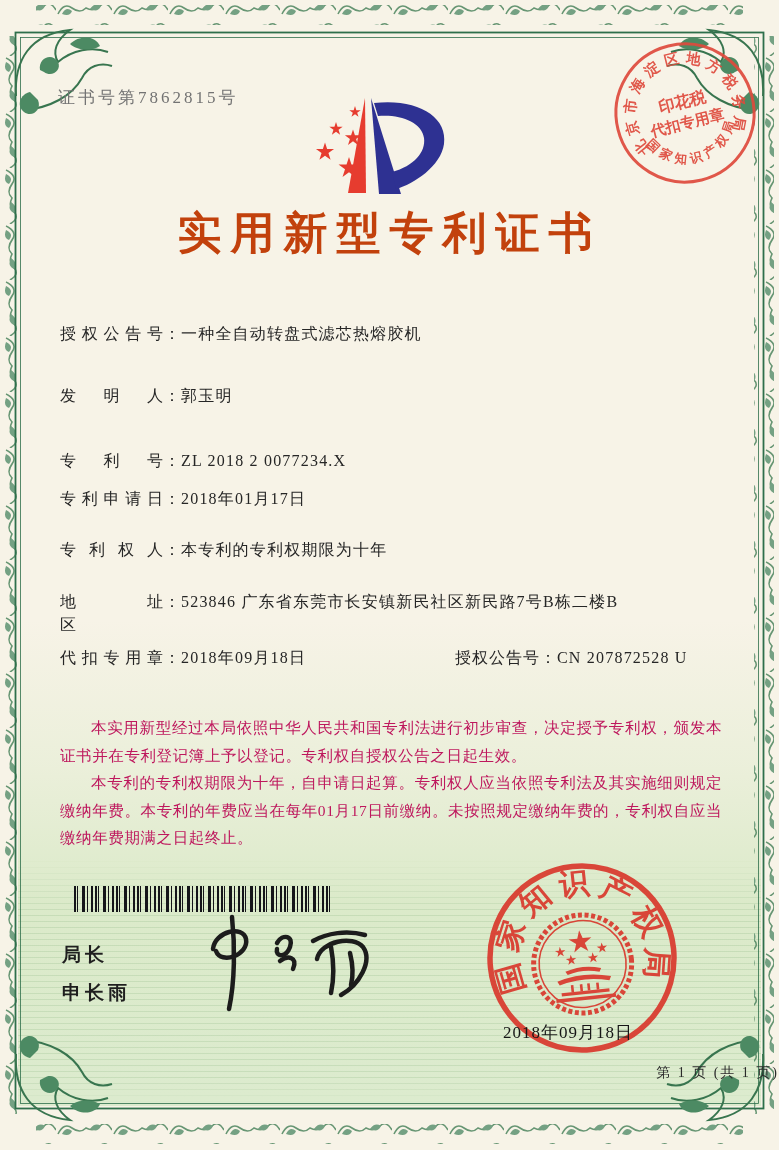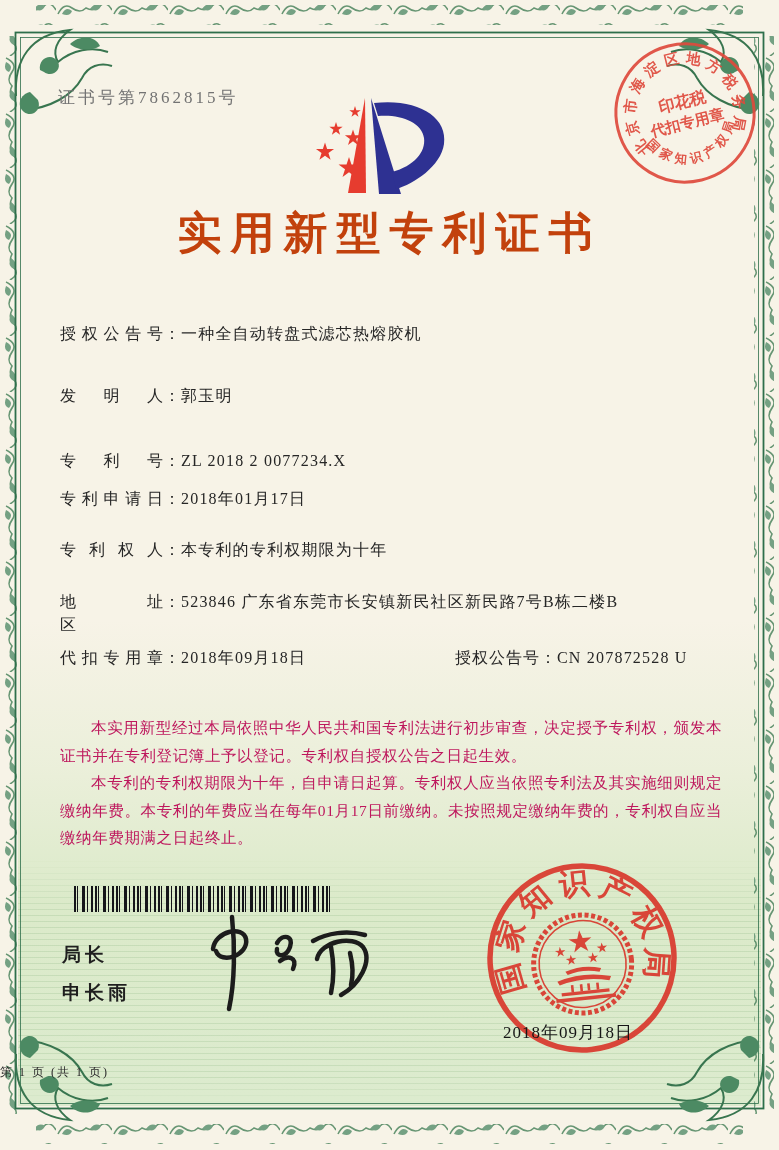--- a/index.html
+++ b/index.html
@@ -34,21 +34,21 @@
      background:repeating-linear-gradient(90deg,#15151a 0 2px,transparent 2px 3px,#15151a 3px 4px,
         transparent 4px 8px,#15151a 8px 11px,transparent 11px 13px,#15151a 13px 14px,transparent 14px 17px,
         #15151a 17px 19px,transparent 19px 21px);}
 
   .officer{left:62px;font-family:"Liberation Sans",sans-serif;font-weight:600;
            font-size:19px;letter-spacing:4px;color:#1f1f1f;}
   .ot{top:942px;} .on{top:980px;}
 
   .sealdate{left:458px;top:1021px;width:220px;text-align:center;font-size:17px;
             letter-spacing:1px;color:#161616;}
-  .footer{left:0;right:0;top:1064px;text-align:left;font-size:12px;letter-spacing:2px;color:#2b2b2b;}
+  .footer{left:0;right:0;top:1064px;text-align:right;font-size:14px;letter-spacing:2px;color:#2b2b2b;}
 
   svg text{font-family:"Liberation Sans",sans-serif;}
 </style>
 </head>
 <body>
 
 <div class="page">
 
   <div class="abs wash"></div>
   <div class="abs waves"></div>

